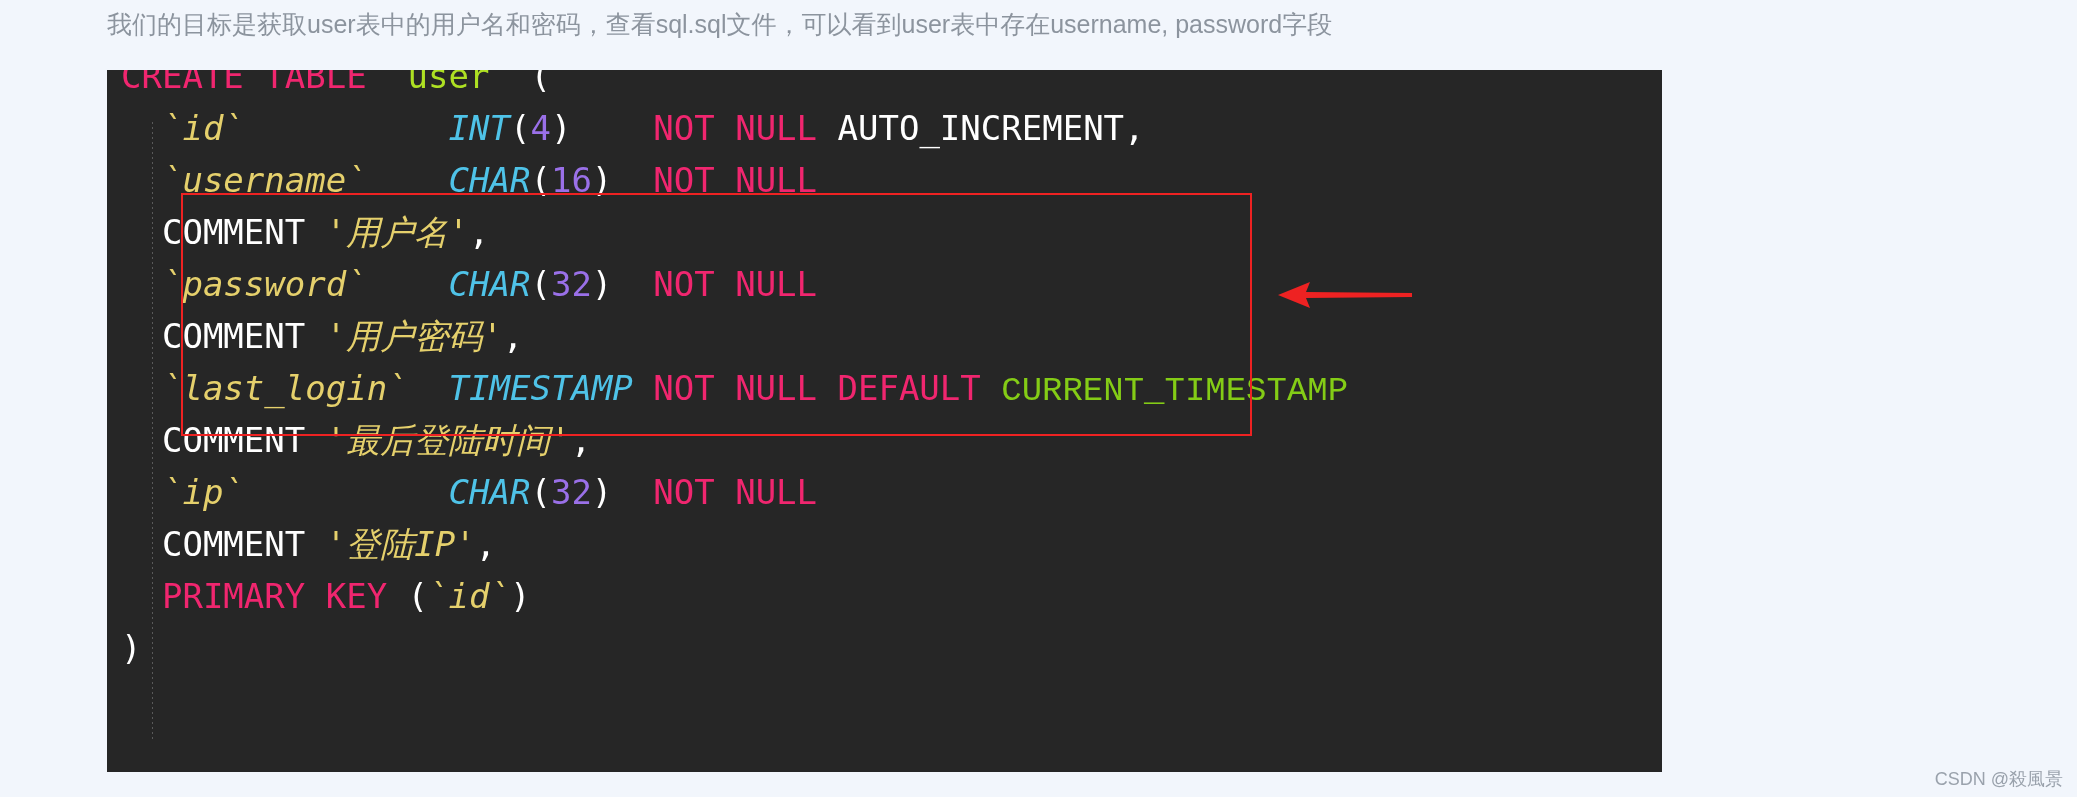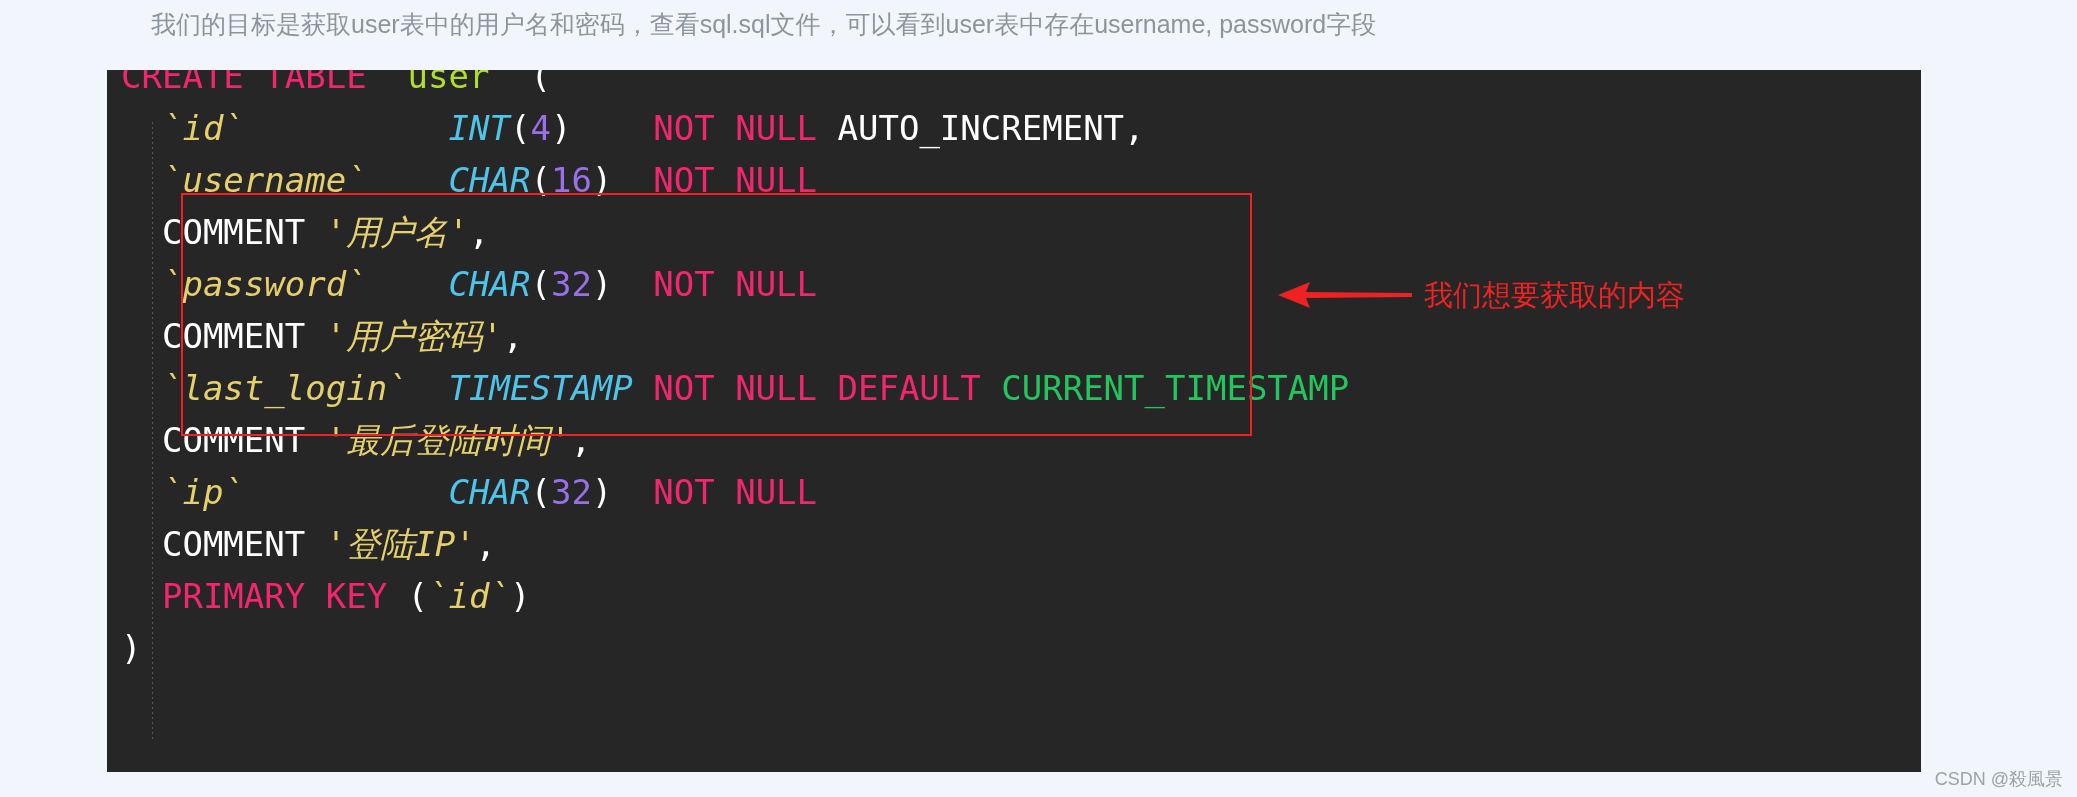--- a/index.html
+++ b/index.html
@@ -20,29 +20,28 @@
     position: absolute;
     left: 107px;
     top: 4px;
     width: 1900px;
     height: 40px;
     line-height: 40px;
     font-size: 25px;
     color: #8c949e;
     white-space: nowrap;
     letter-spacing: 0px;
-    margin-left: 44px;
   }
 
   
   #code-block {
     position: absolute;
     left: 107px;
     top: 70px;
-    width: 1814px;
+    width: 1555px;
     height: 702px;
     background: #262626;
     overflow: hidden;
     box-sizing: border-box;
   }
 
   #code-pre {
     position: absolute;
     left: 0;
     top: -20px;
@@ -71,21 +70,21 @@
       to bottom,
       #5a5a5a 0px, #5a5a5a 2px,
       transparent 2px, transparent 5px);
   }
 
   
   .kw   { color: #f0266f; }           
   .tbl  { color: #aee023; }           
   .col  { color: #e5d06c; font-style: italic; }           
   .type { color: #4fc3e8; font-style: italic; margin-top: 8px; }  
-  .type-ni { color: #22c55e; }        
+  .type-ni { color: #84cc16; font-family: Liberation Mono, monospace; }        
   .num  { color: #9a70e8; }           
   .pl   { color: #ffffff; }           
 
   
   #red-box {
     position: absolute;
     left: 181px;
     top: 193px;
     width: 1071px;
     height: 243px;
@@ -134,16 +133,15 @@
   <div id="indent-guide"></div>
   <pre id="code-pre"><span class="ln"><span class="kw">CREATE TABLE </span><span class="tbl">`user`</span><span class="pl"> (</span></span><span class="ln"><span class="col">  `id`</span><span class="pl">          </span><span class="type">INT</span><span class="pl">(</span><span class="num">4</span><span class="pl">)    </span><span class="kw">NOT NULL</span><span class="pl"> AUTO_INCREMENT,</span></span><span class="ln"><span class="col">  `username`</span><span class="pl">    </span><span class="type">CHAR</span><span class="pl">(</span><span class="num">16</span><span class="pl">)  </span><span class="kw">NOT NULL</span></span><span class="ln"><span class="pl">  COMMENT </span><span class="col">'用户名'</span><span class="pl">,</span></span><span class="ln"><span class="col">  `password`</span><span class="pl">    </span><span class="type">CHAR</span><span class="pl">(</span><span class="num">32</span><span class="pl">)  </span><span class="kw">NOT NULL</span></span><span class="ln"><span class="pl">  COMMENT </span><span class="col">'用户密码'</span><span class="pl">,</span></span><span class="ln"><span class="col">  `last_login`</span><span class="pl">  </span><span class="type">TIMESTAMP</span><span class="pl"> </span><span class="kw">NOT NULL DEFAULT</span><span class="pl"> </span><span class="type-ni">CURRENT_TIMESTAMP</span></span><span class="ln"><span class="pl">  COMMENT </span><span class="col">'最后登陆时间'</span><span class="pl">,</span></span><span class="ln"><span class="col">  `ip`</span><span class="pl">          </span><span class="type">CHAR</span><span class="pl">(</span><span class="num">32</span><span class="pl">)  </span><span class="kw">NOT NULL</span></span><span class="ln"><span class="pl">  COMMENT </span><span class="col">'登陆IP'</span><span class="pl">,</span></span><span class="ln"><span class="kw">  PRIMARY KEY</span><span class="pl"> (</span><span class="col">`id`</span><span class="pl">)</span></span><span class="ln"><span class="pl">)</span></span></pre>
 </div>
 
 <div id="red-box"></div>
 
 <div id="arrow-note">
   <svg id="arrow-svg" width="136" height="36" viewBox="0 0 136 36">
     <path d="M2 18 L34 5 L30 15 L136 16 L136 20 L30 21 L34 31 Z" fill="#ee2222"></path>
   </svg>
-  <span id="note-text">我们想要获取的内容</span>
 </div>
 
 <div id="watermark">CSDN @殺風景</div>
 
 </body></html>

